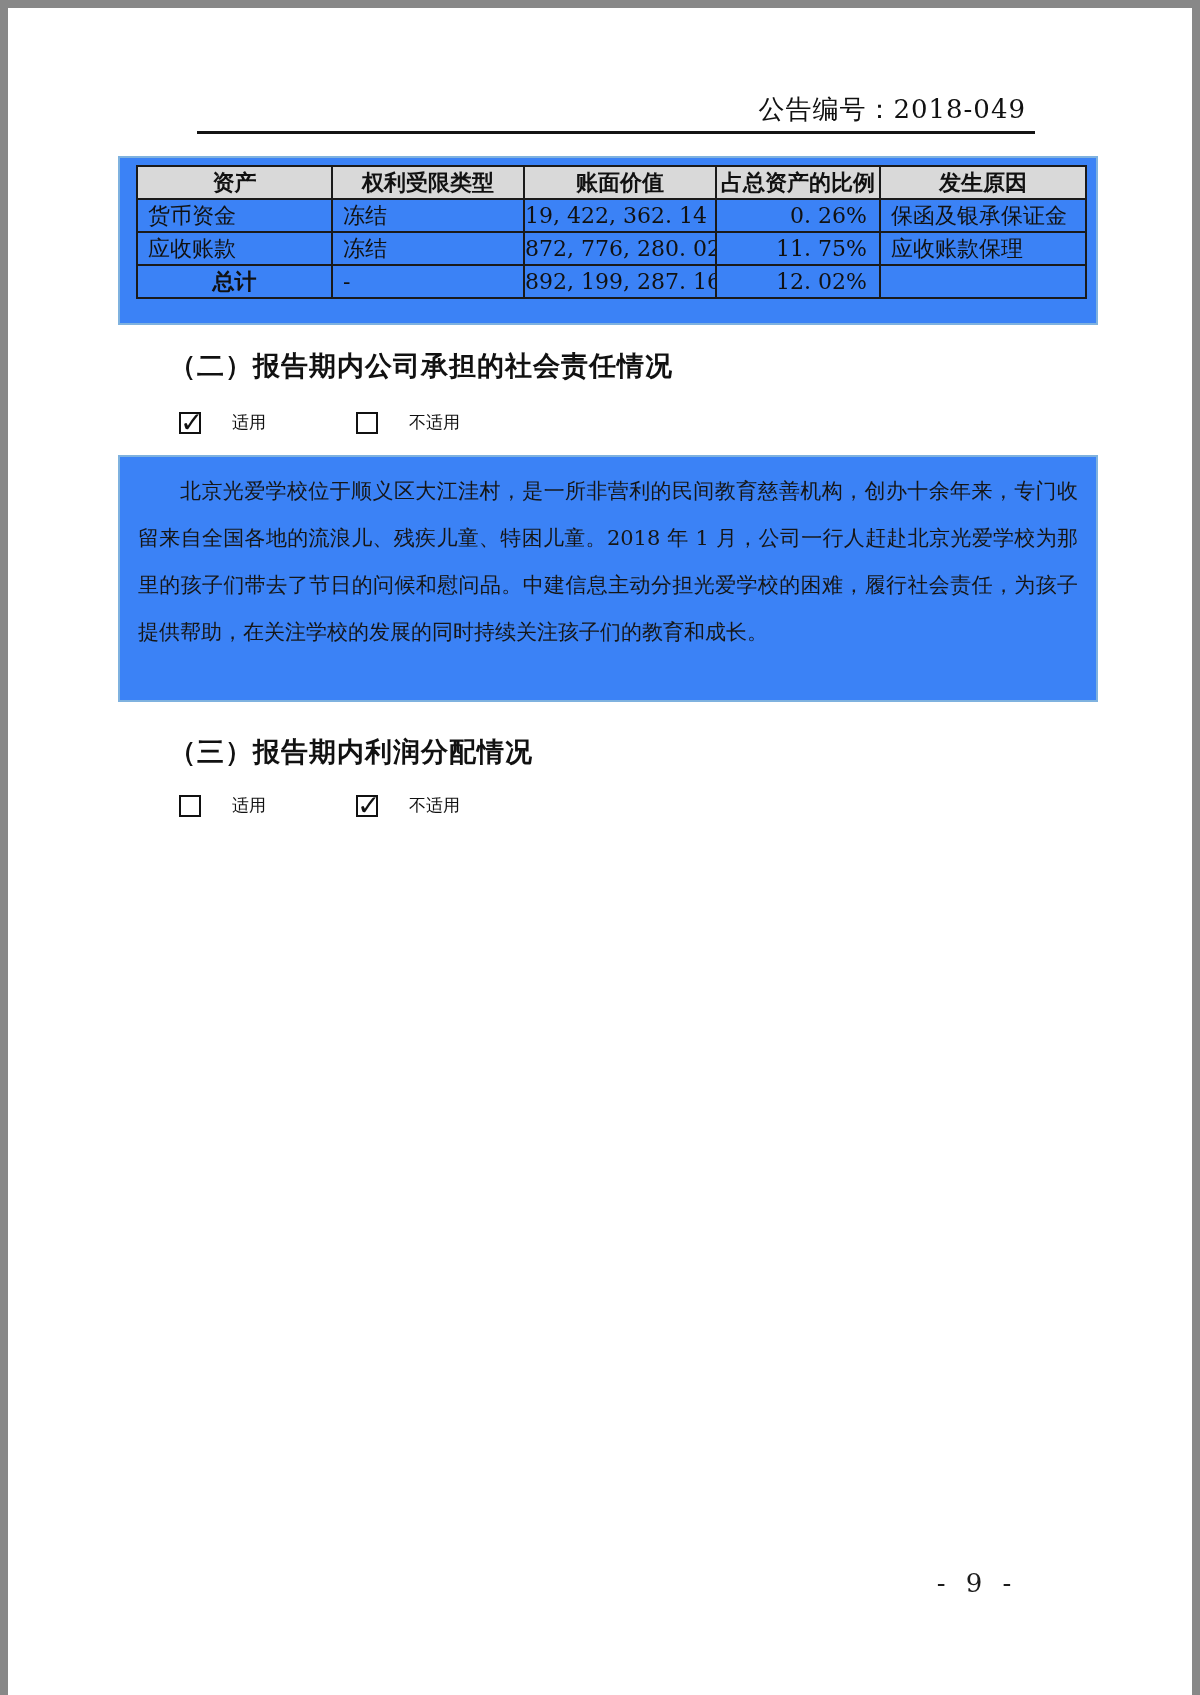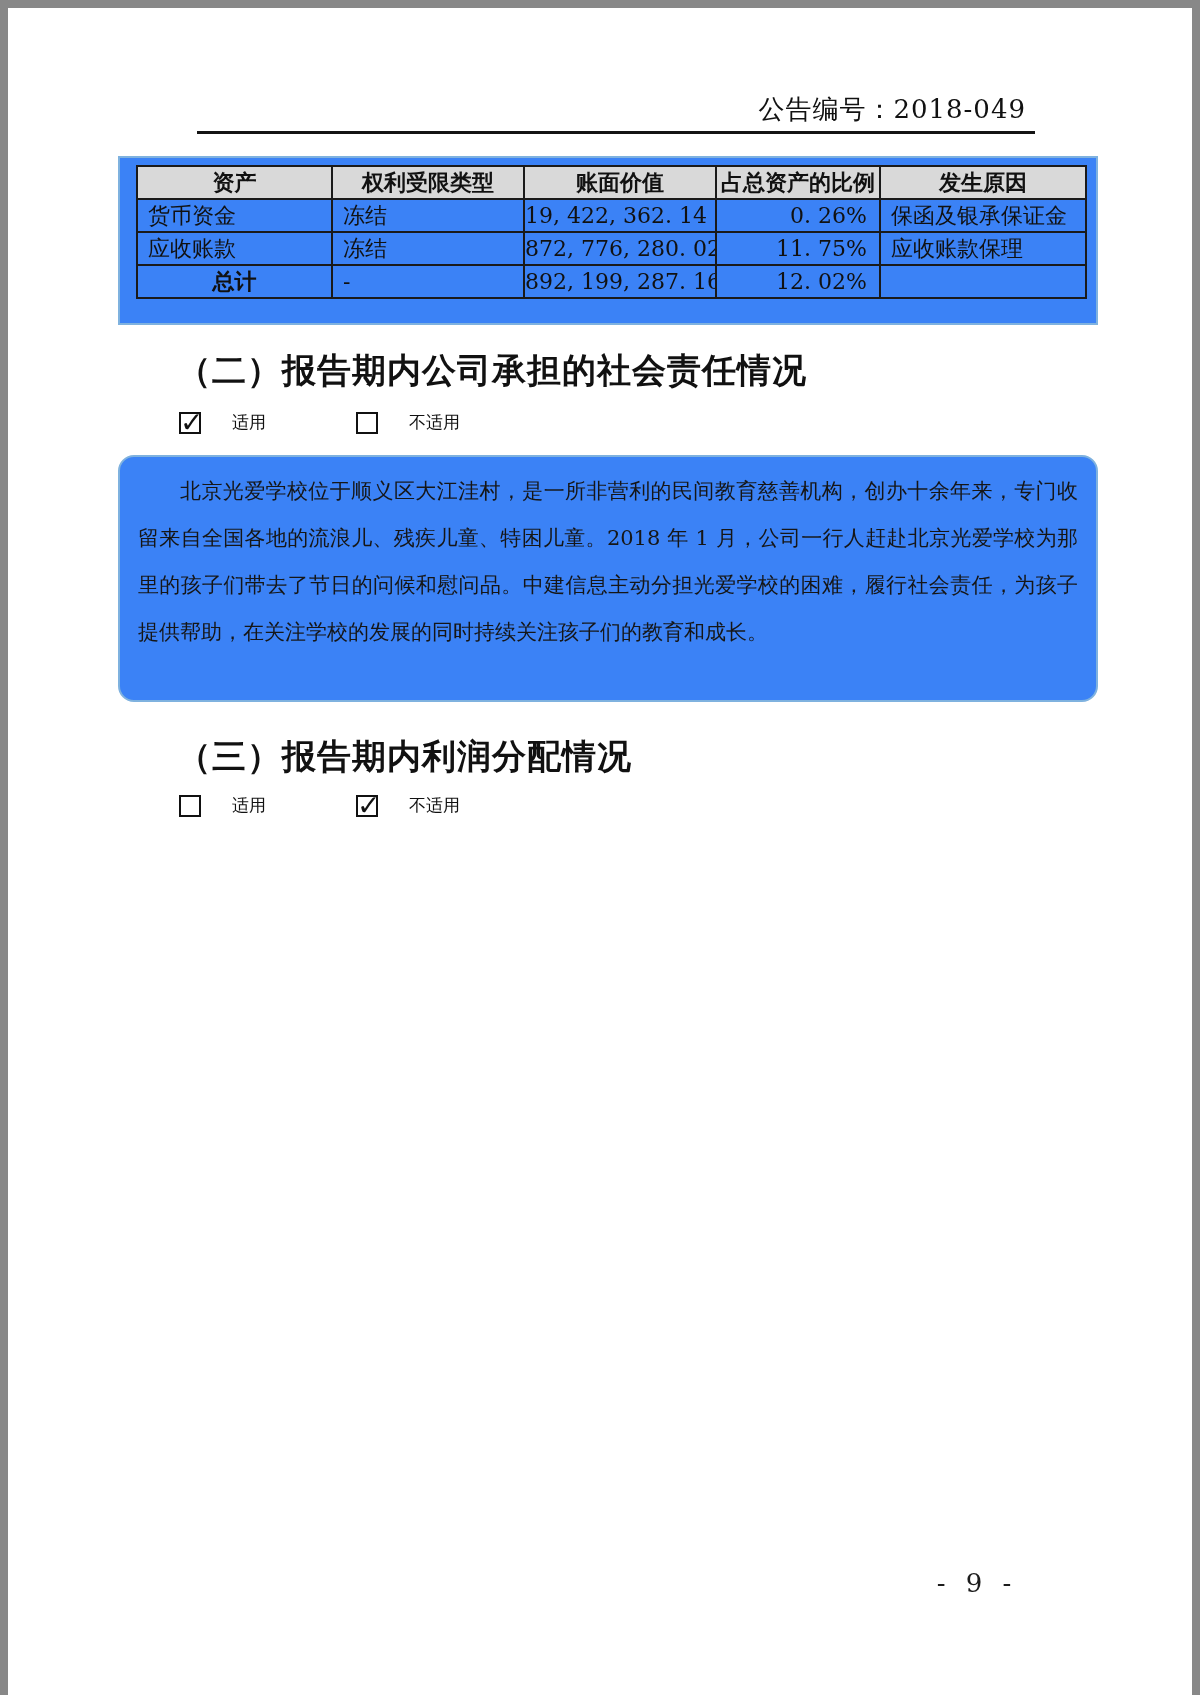--- a/index.html
+++ b/index.html
@@ -27,21 +27,21 @@
     position:absolute;left:185px;top:119px;
     width:838px;height:3px;background:#141414;
   }
   
   .blue-panel{
     position:absolute;left:106px;width:980px;
     border:2px solid var(--panel-border);
     background:#3b82f6;
   }
   .table-panel{top:144px;height:169px;}
-  .para-panel{top:443px;min-height:247px;padding:7px 14px;border-radius:16px;}
+  .para-panel{top:443px;min-height:247px;padding:7px 14px;}
   
   table.assets{
     border-collapse:collapse;
     margin:7px 0 0 16px;
     table-layout:fixed;width:949px;
     font-size:22px;
   }
   table.assets th,table.assets td{
     border:2px solid var(--table-line);
     overflow:hidden;white-space:nowrap;
@@ -50,23 +50,23 @@
     background:var(--table-header-bg);
     font-weight:bold;height:33px;text-align:center;
   }
   table.assets td{height:33px;}
   td.a-l{text-align:left;padding-left:10px;}
   td.a-r{text-align:right;padding-right:12px;}
   td.a-c{text-align:center;}
   td.strong{font-weight:bold;}
   
   .sec-heading{
-    position:absolute;left:165px;
+    position:absolute;left:157px;
     font-family:"DejaVu Sans","Liberation Sans",sans-serif;
-    font-weight:bold;font-size:34px;letter-spacing:1px;
+    font-weight:bold;font-size:27px;letter-spacing:1px;
     white-space:nowrap;
   }
   .sec2-heading{top:336px;}
   .sec3-heading{top:722px;}
   
   .check-row{
     position:absolute;left:163px;
     display:flex;align-items:center;
     font-size:17px;white-space:nowrap;
   }

